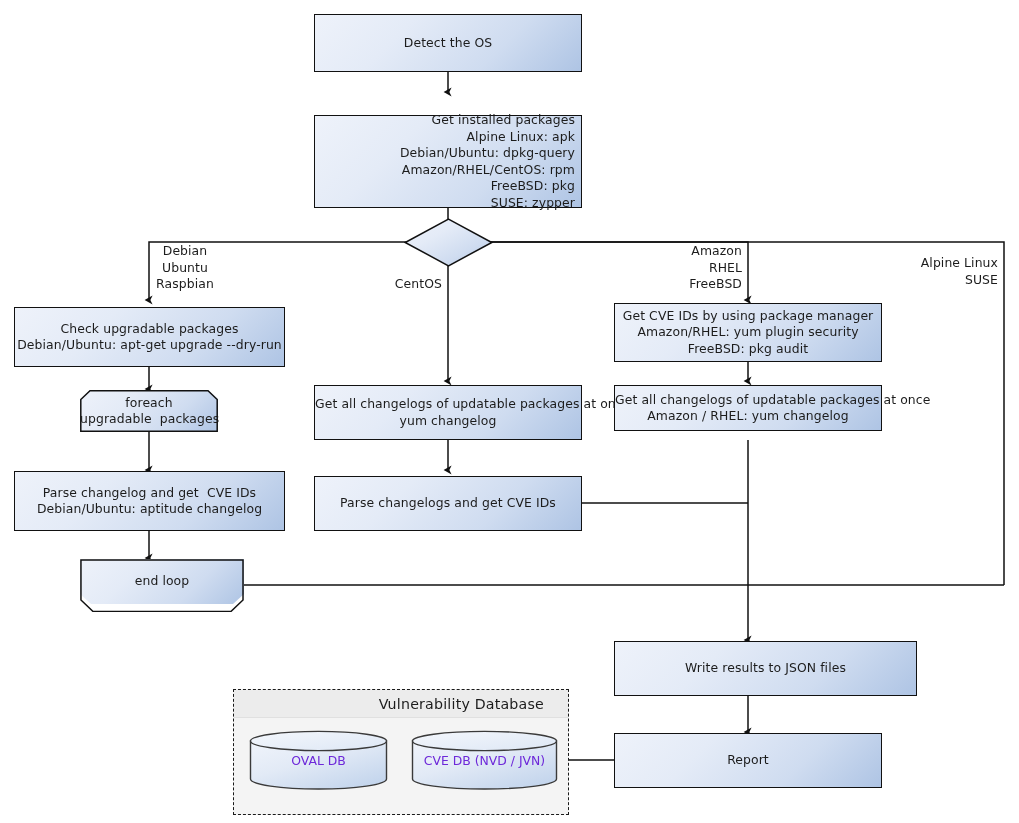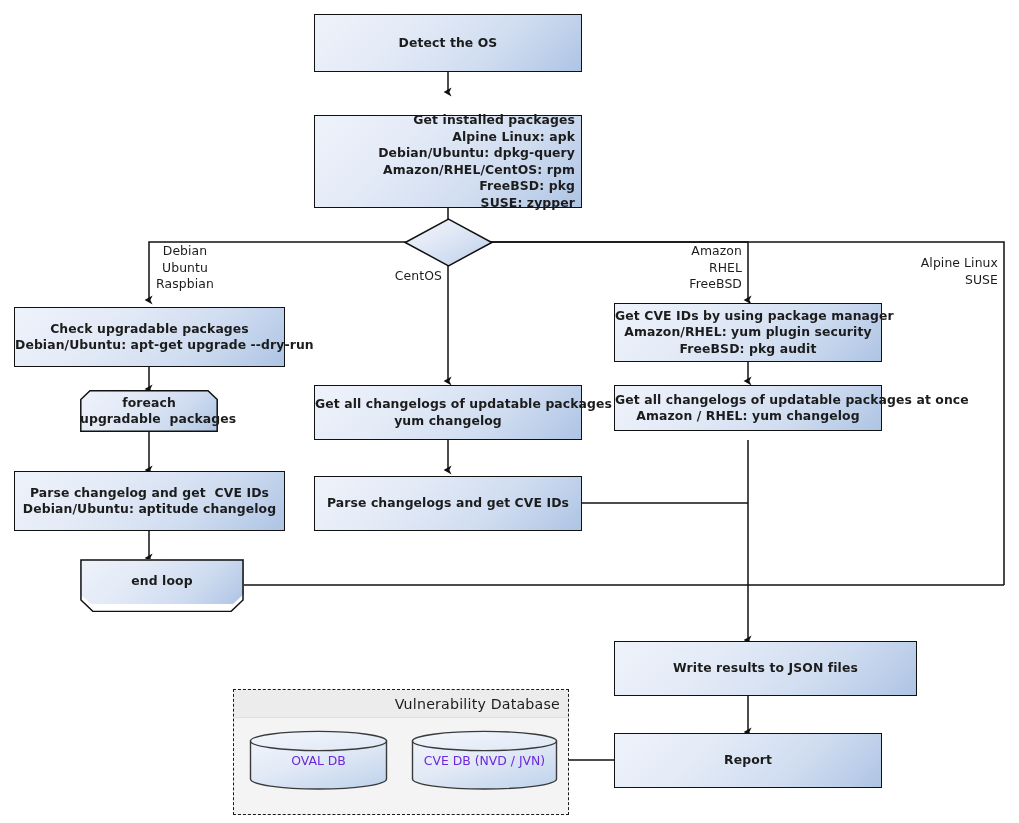--- a/index.html
+++ b/index.html
@@ -70,21 +70,21 @@
   .node.loop-end .shape {
     position: absolute;
     left: 0; top: 0; right: 0; bottom: 0;
     background: linear-gradient(135deg, #eef2fa 0%, #e4ebf7 32%, #cfdcf0 68%, #aec4e4 100%);
     clip-path: polygon(0 0, 100% 0, 100% calc(100% - 10px), calc(100% - 11px) 100%, 11px 100%, 0 calc(100% - 10px));
   }
   .node.loop-end .outline {
     position: absolute;
     left: 0; top: 0; right: 0; bottom: 0;
   }
-  .node .txt { position: relative; z-index: 3; font-weight: bold; }
+  .node .txt { position: relative; z-index: 3; }
 
   .diamond {
     position: absolute;
     z-index: 2;
   }
 
   .edge-label {
     position: absolute;
     font-size: 12.4px;
     line-height: 16.5px;
@@ -106,21 +106,21 @@
   .db-group-header {
     position: absolute;
     left: 0; top: 0; right: 0;
     height: 28px;
     background: #ececec;
     border-bottom: 1px solid #e0e0e0;
     display: flex;
     align-items: center;
     justify-content: flex-end;
     box-sizing: border-box;
-    padding-right: 8px;
+    padding-right: 24px;
     font-size: 14.2px;
     color: #1c1c1c;
     letter-spacing: 0.2px;
   }
   .cylinder {
     position: absolute;
     z-index: 3;
   }
   .cylinder .cyl-label {
     position: absolute;
@@ -199,21 +199,21 @@
         <stop offset="70%" stop-color="#cfdcf0"></stop>
         <stop offset="100%" stop-color="#aec4e4"></stop>
       </linearGradient>
     </defs>
     <polygon points="44.5,1.2 87.8,24.5 44.5,47.8 1.2,24.5" fill="url(#dgrad)" stroke="#111111" stroke-width="1.5"></polygon>
   </svg>
 
   <div class="edge-label la-center" style="left:150px; top:243px; width:70px;">Debian
 Ubuntu
 Raspbian</div>
-  <div class="edge-label la-right" style="left:370px; top:268px; width:72px;">CentOS</div>
+  <div class="edge-label la-right" style="left:370px; top:276px; width:72px;">CentOS</div>
   <div class="edge-label la-right" style="left:668px; top:243px; width:74px;">Amazon
 RHEL
 FreeBSD</div>
   <div class="edge-label la-right" style="left:898px; top:255px; width:100px;">Alpine Linux
 SUSE</div>
 
   <div class="node" style="left:14px; top:307px; width:271px; height:60px;">
     <span class="txt">Check upgradable packages
 Debian/Ubuntu: apt-get upgrade --dry-run</span>
   </div>

